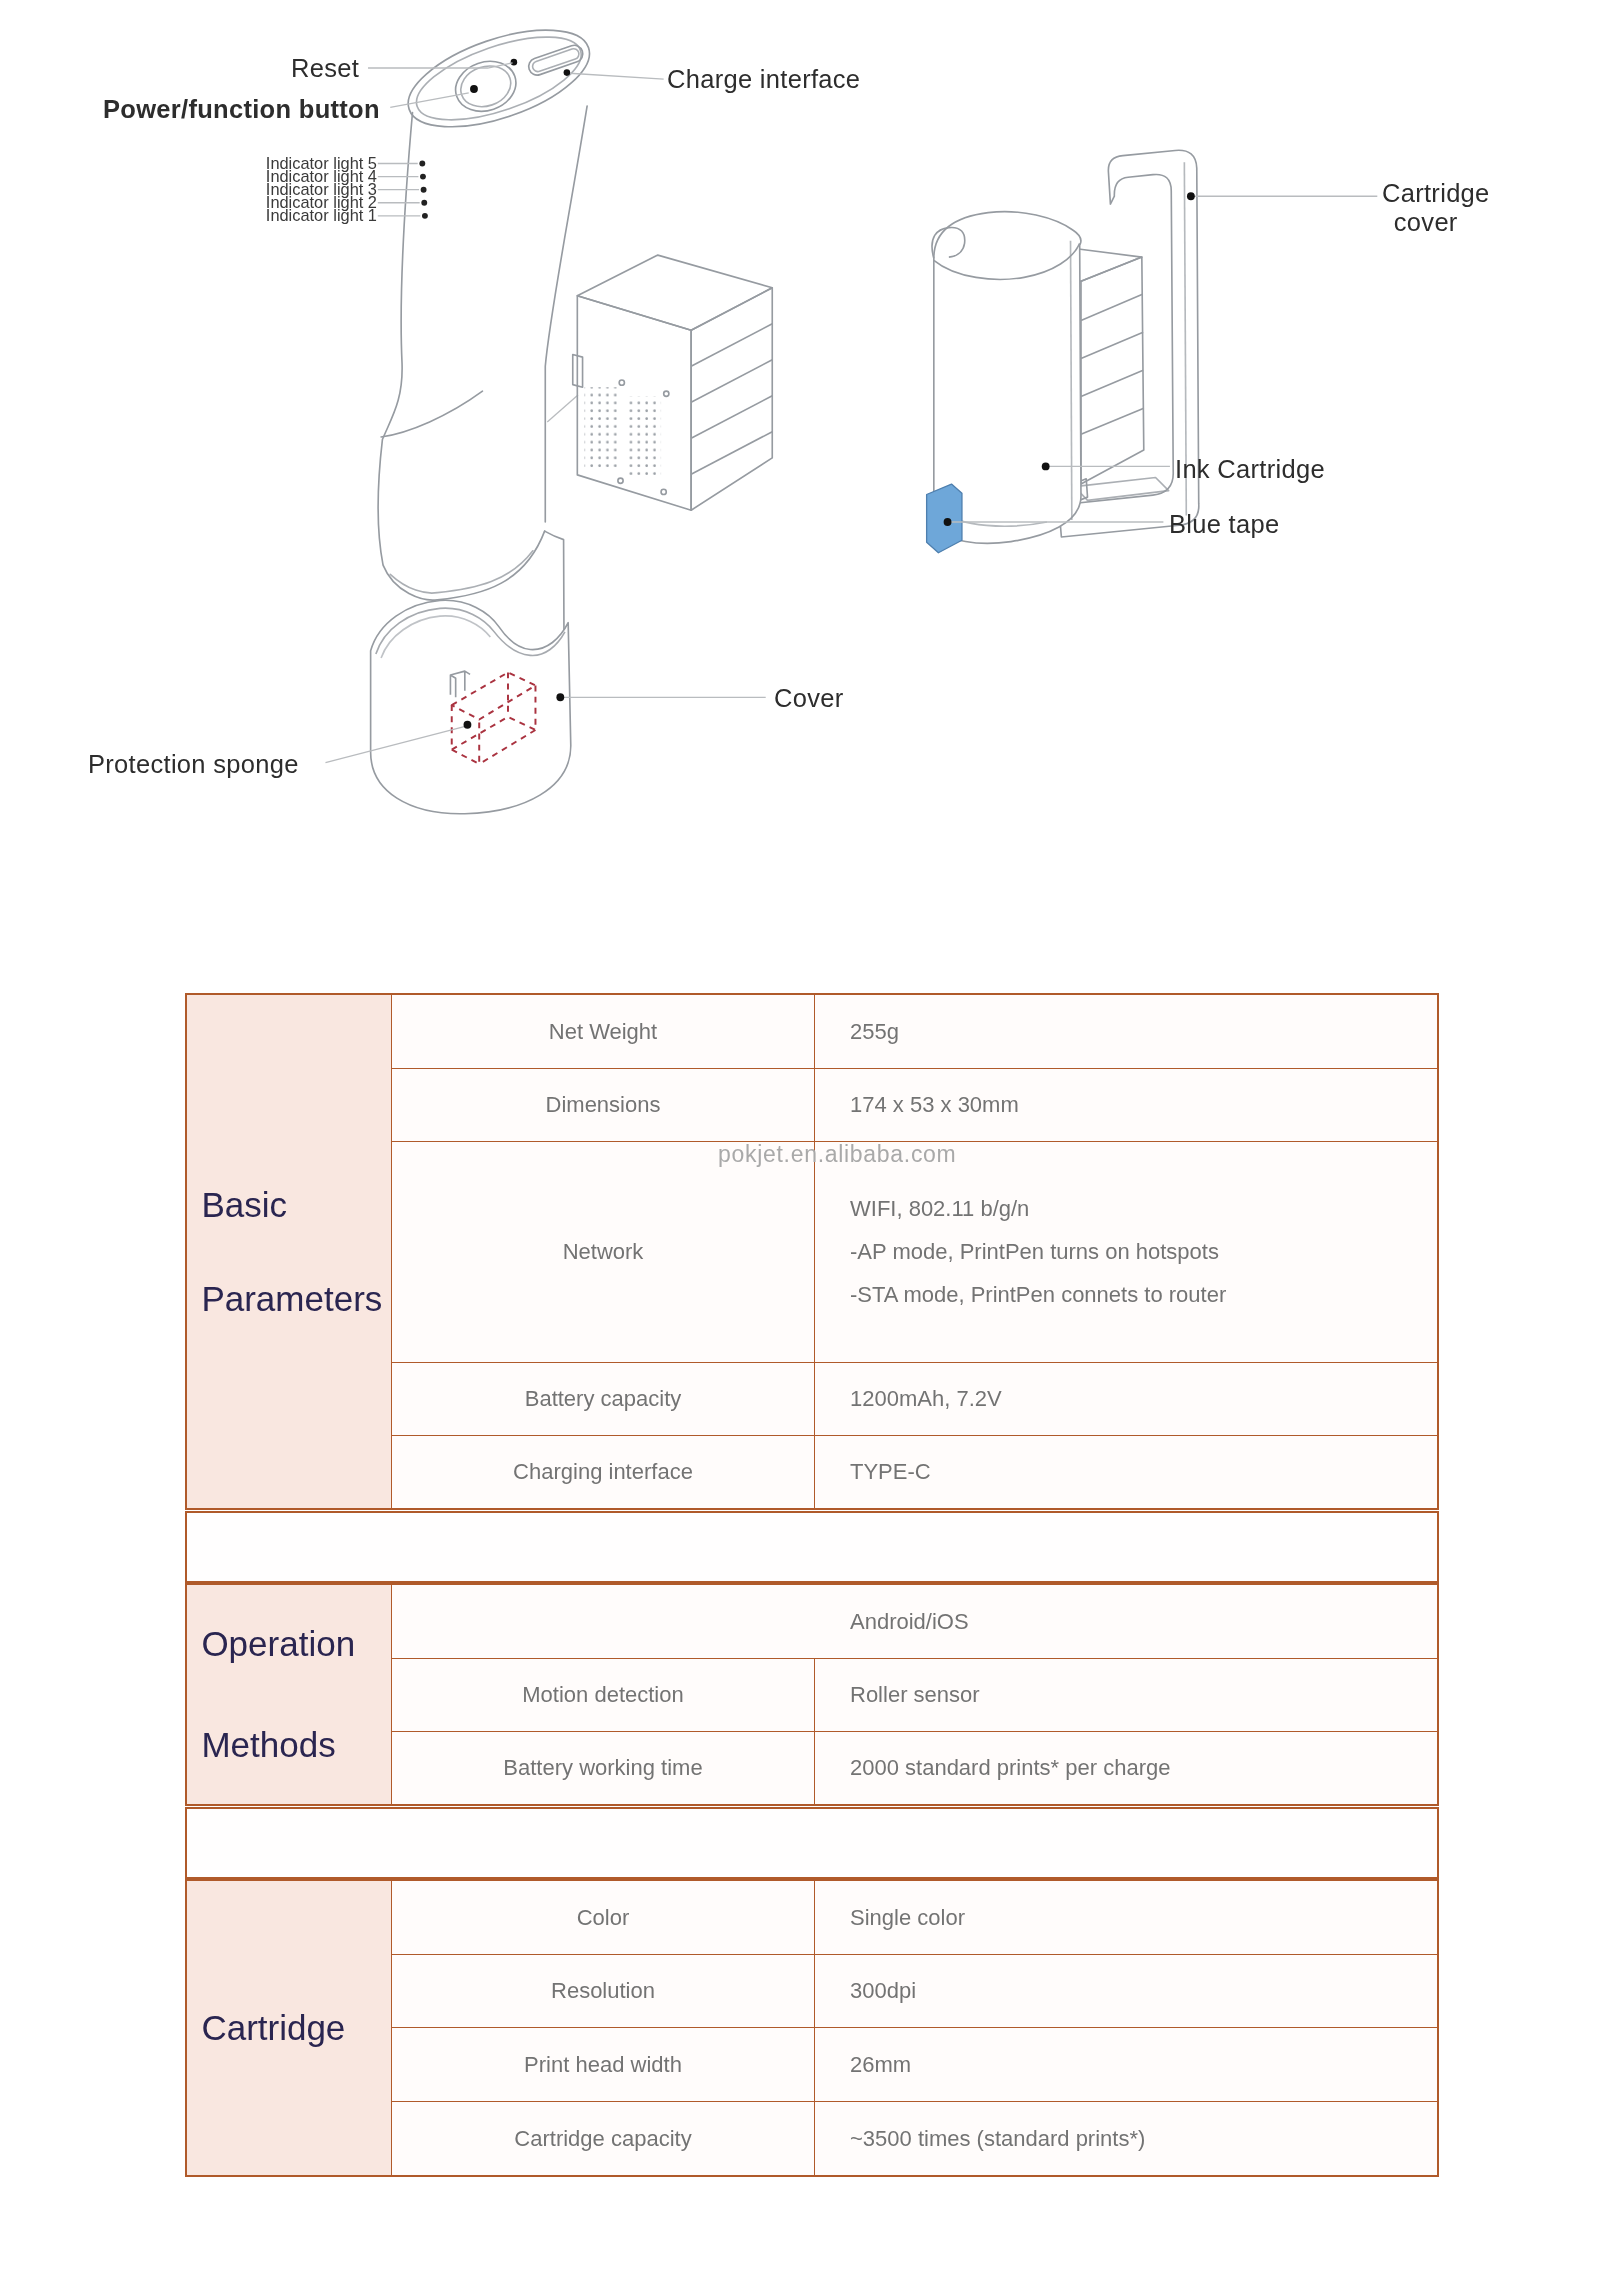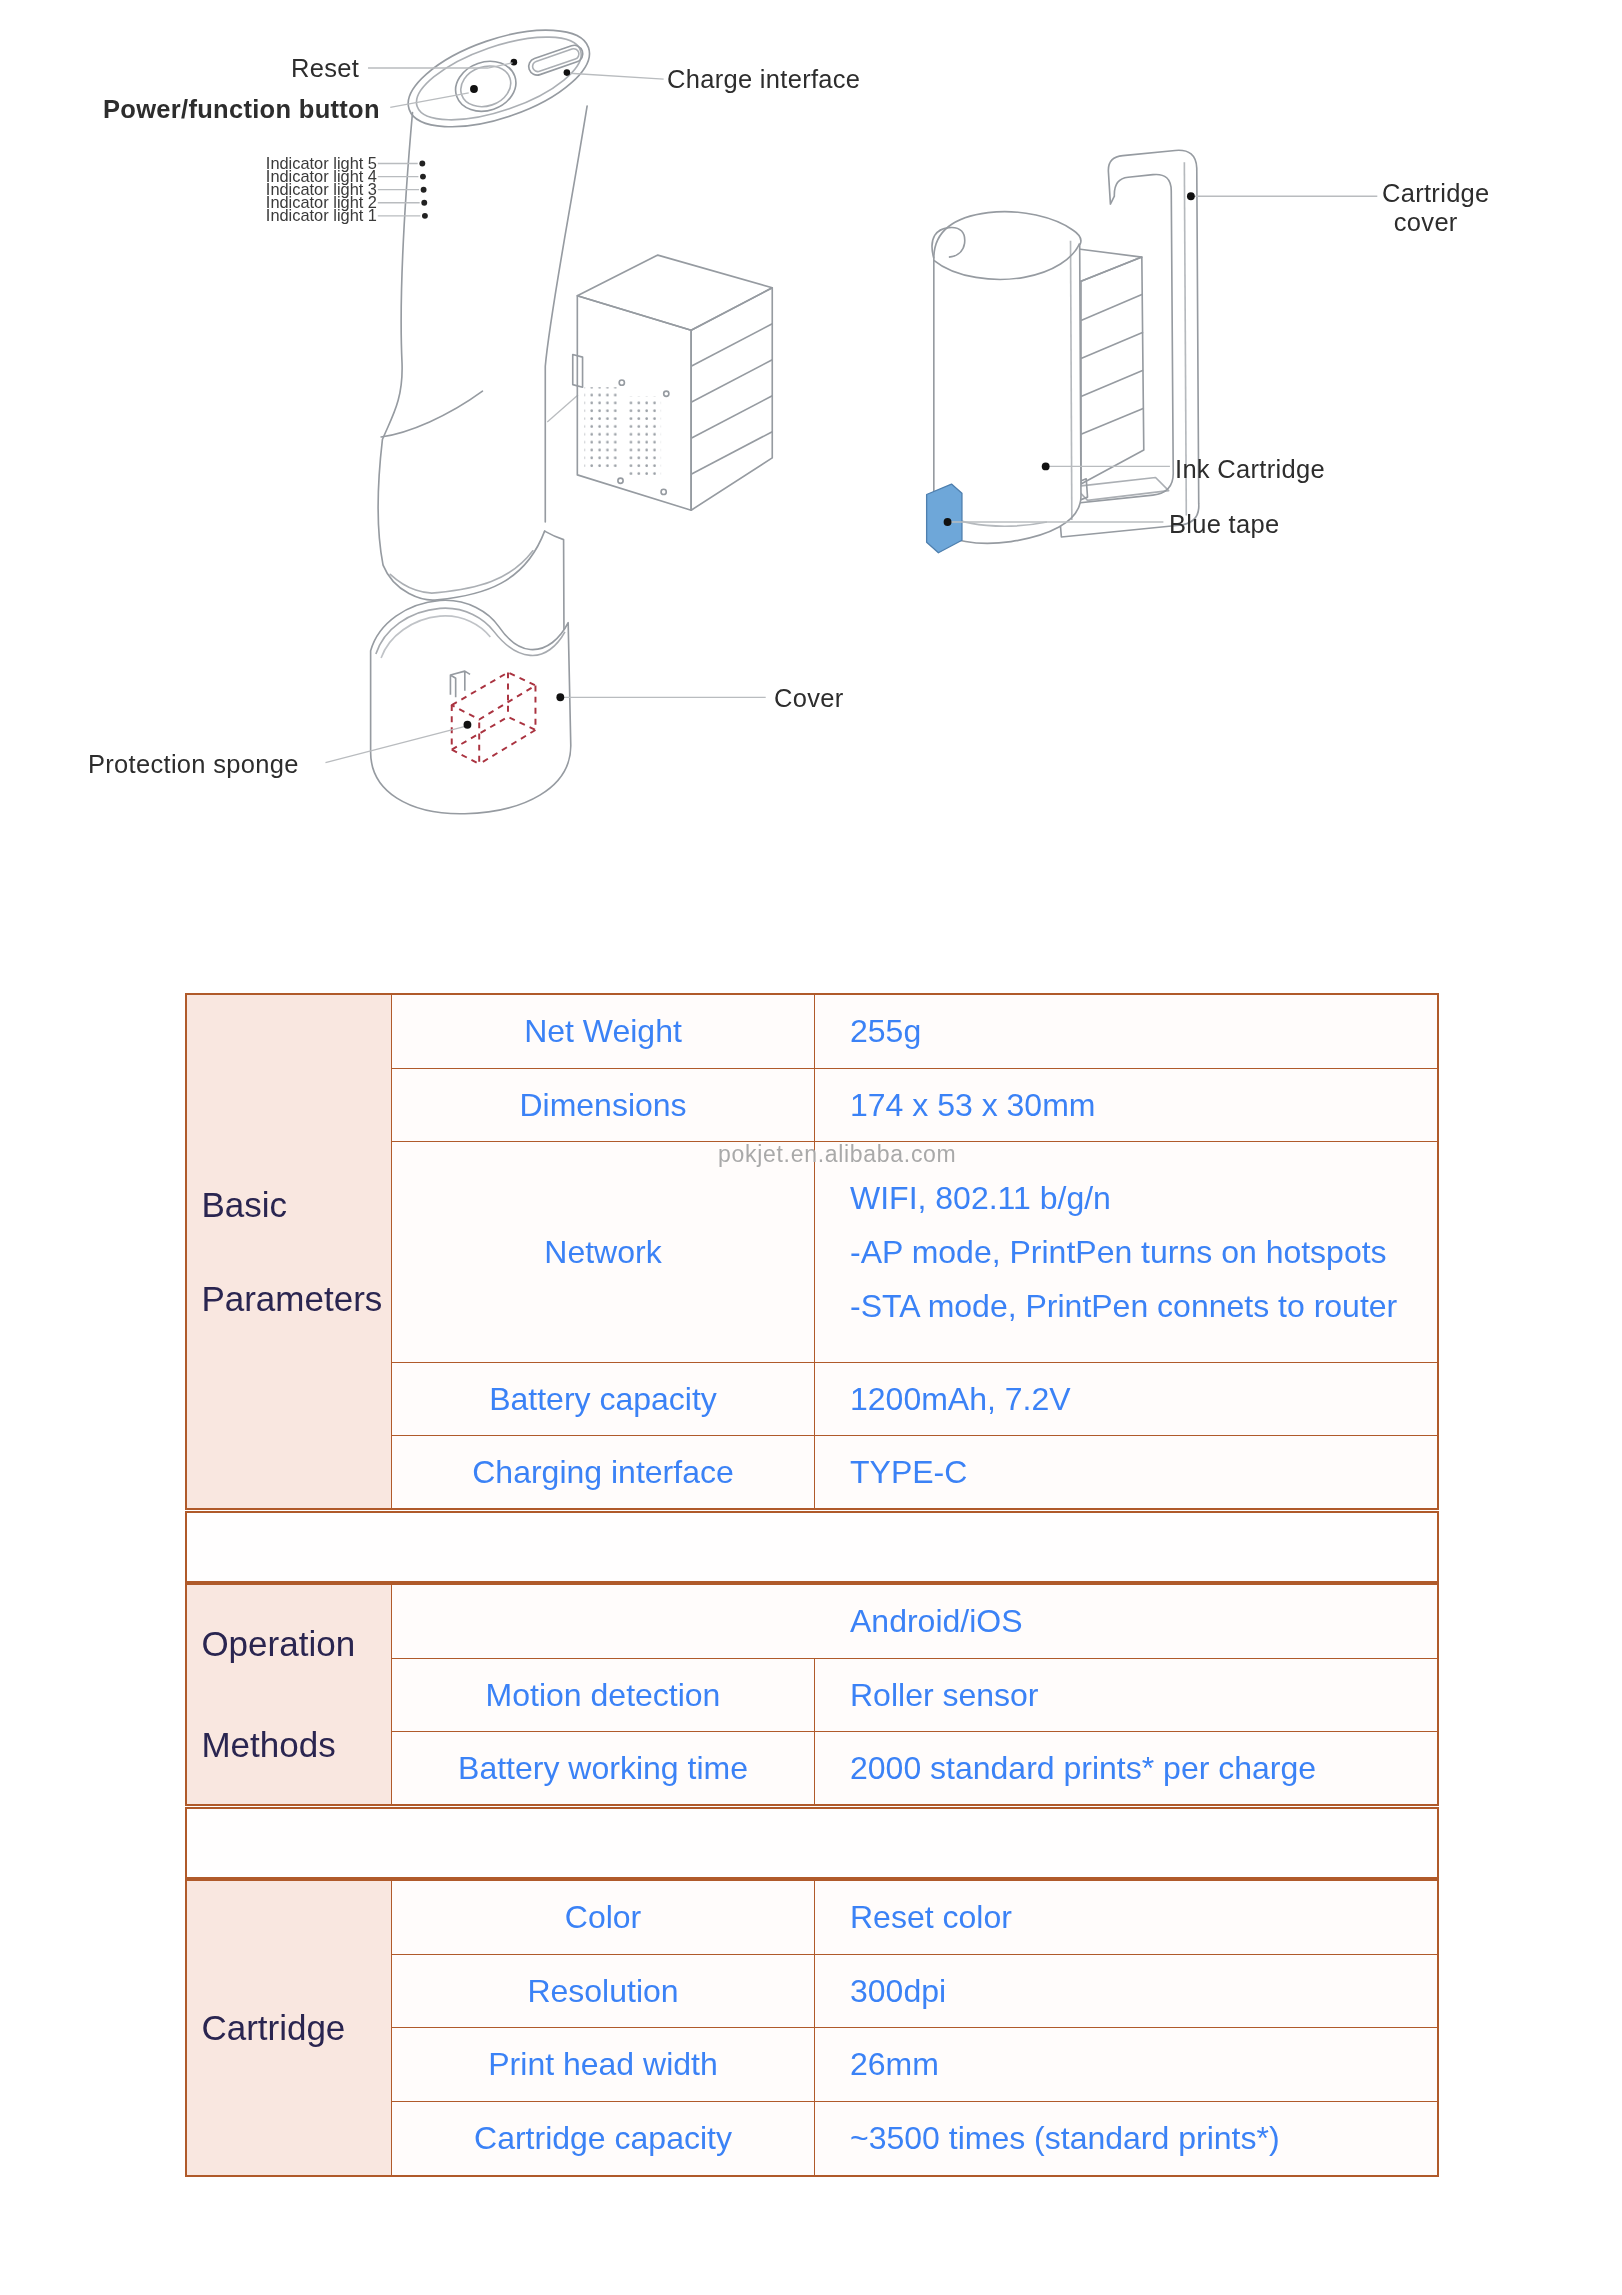--- a/index.html
+++ b/index.html
@@ -42,21 +42,21 @@
   .sec-oper {top:1583px;grid-template-rows:73px 73px 73px;}
   .sec-cart {top:1879px;grid-template-rows:73px 73px 74px 74px;}
   .sec-head{
     grid-column:1;grid-row:1/-1;box-sizing:border-box;
     background:#f9e7e0;border-right:1.3px solid var(--bd);
     display:flex;flex-direction:column;justify-content:center;align-items:flex-start;
     padding-left:14.4px;gap:56px;
     color:#2a2550;font-size:35px;line-height:38px;white-space:nowrap;
   }
   .sec-oper .sec-head{gap:63px;}
-  .cell{box-sizing:border-box;display:flex;align-items:center;color:#3b82f6;font-size:32px;}
+  .cell{box-sizing:border-box;display:flex;align-items:center;color:#737373;font-size:22px;}
   .param{grid-column:2;justify-content:center;text-align:center;border-right:1.3px solid var(--bd);white-space:nowrap;}
   .value{grid-column:3;flex-direction:column;justify-content:center;align-items:flex-start;padding-left:35px;gap:17px;}
   .value div{white-space:nowrap;}
   .bt{border-top:1.3px solid var(--bd);}
   .spec-gap{
     position:absolute;left:185px;width:1254px;box-sizing:border-box;
     background:#fffefe;border:2px solid var(--bd);
     border-top-width:2.6px;border-bottom-width:2.6px;
   }
   .gap1{top:1511px;height:72px;}
@@ -246,21 +246,21 @@
   </div>
 
   <div class="spec spec-gap gap2"></div>
 
   <div class="spec spec-section sec-cart">
     <div class="sec-head">
       <span>Cartridge</span>
     </div>
     <div class="cell param">Color</div>
     <div class="cell value">
-        <div>Reset color</div>
+        <div>Single color</div>
       </div>
     <div class="cell param bt">Resolution</div>
     <div class="cell value bt">
         <div>300dpi</div>
       </div>
     <div class="cell param bt">Print head width</div>
     <div class="cell value bt">
         <div>26mm</div>
       </div>
     <div class="cell param bt">Cartridge capacity</div>

